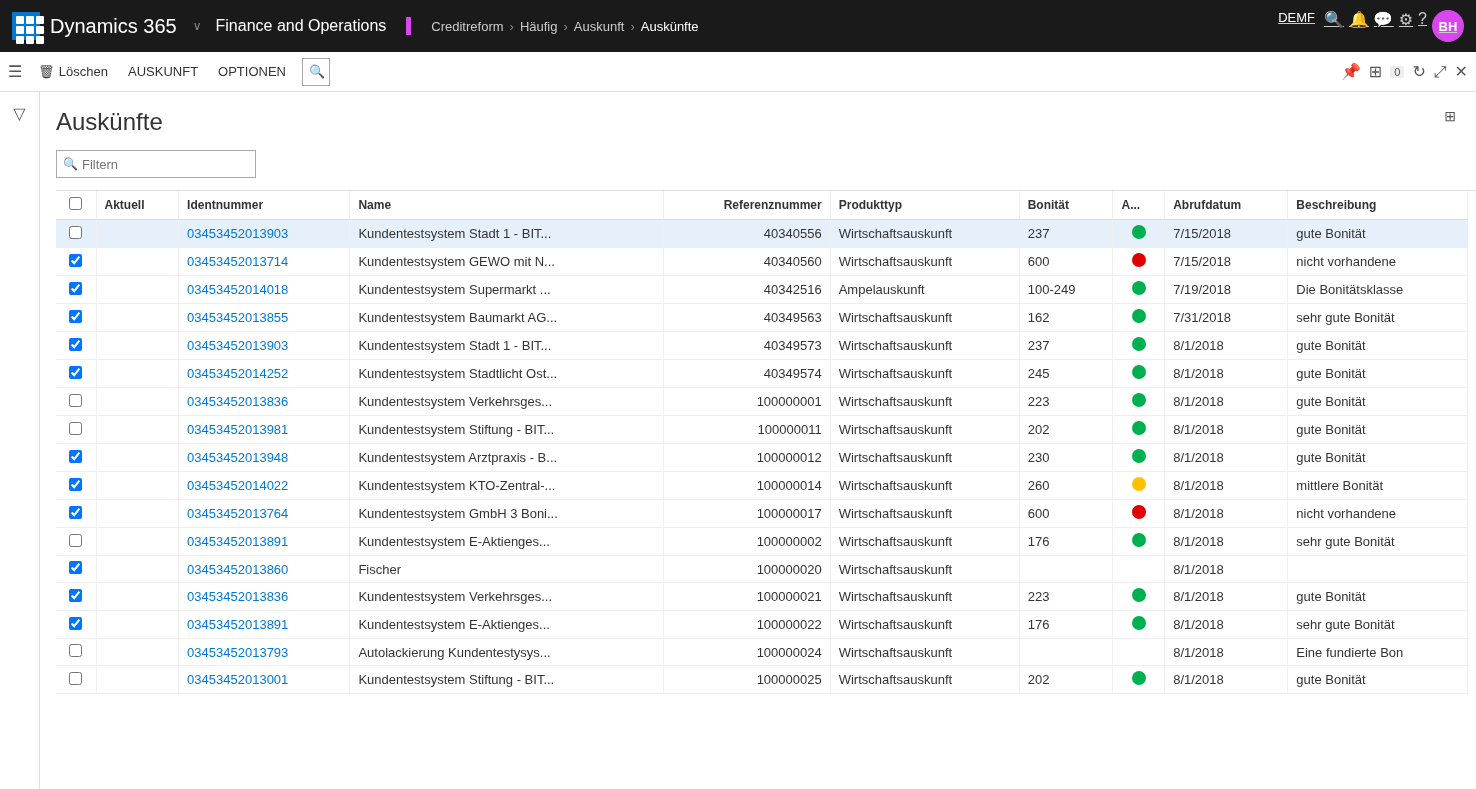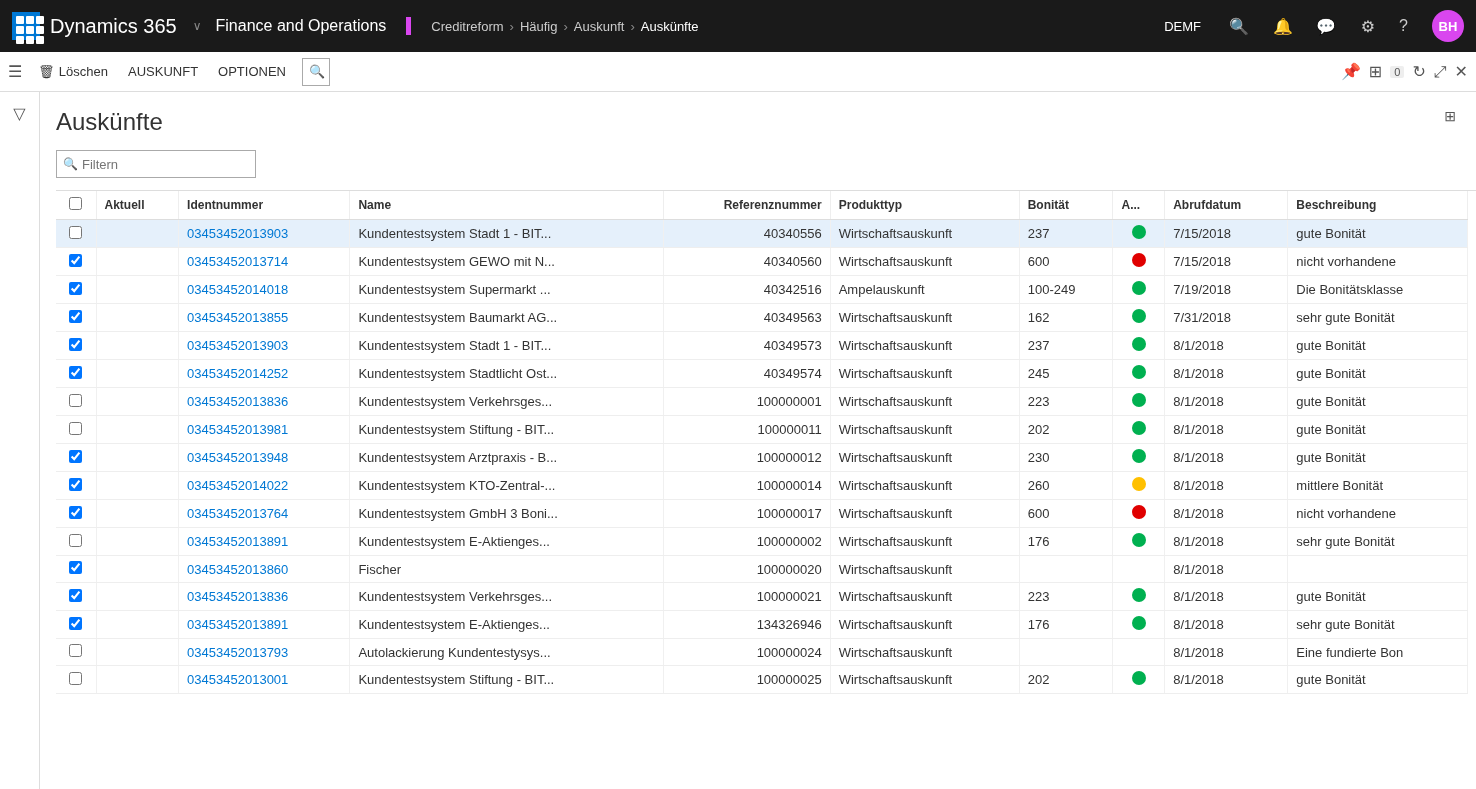--- a/index.html
+++ b/index.html
@@ -45,24 +45,25 @@
       align-items: center;
       color: #ccc;
       font-size: 13px;
       gap: 6px;
       flex: 1;
     }
     .breadcrumb-sep { color: #888; }
     .breadcrumb-active { color: white; }
     .nav-right {
       display: flex;
-      align-items: center;
-      gap: 24px;
+      align-items: flex-start;
+      gap: 5px;
       color: #ccc;
       font-size: 13px;
+      text-decoration: underline;
     }
     .nav-right .demf { margin-right: 4px; color: white; }
     .nav-icon { cursor: pointer; font-size: 16px; color: #ccc; }
     .nav-avatar {
       width: 32px; height: 32px;
       background: #d946ef;
       border-radius: 50%;
       display: flex; align-items: center; justify-content: center;
       color: white; font-weight: bold; font-size: 13px;
       cursor: pointer;
@@ -483,21 +484,21 @@
               <td>223</td>
               <td style="text-align: center;"><span class="status-dot green"></span></td>
               <td>8/1/2018</td>
               <td>gute Bonität</td>
             </tr>
             <tr>
               <td class="check-col"><input type="checkbox" checked="" style=""></td>
               <td></td>
               <td class="link">03453452013891</td>
               <td>Kundentestsystem E-Aktienges...</td>
-              <td class="right">134326946</td>
+              <td class="right">100000022</td>
               <td>Wirtschaftsauskunft</td>
               <td>176</td>
               <td style="text-align: center;"><span class="status-dot green"></span></td>
               <td>8/1/2018</td>
               <td>sehr gute Bonität</td>
             </tr>
             <tr>
               <td class="check-col"><input type="checkbox" style=""></td>
               <td></td>
               <td class="link">03453452013793</td>

